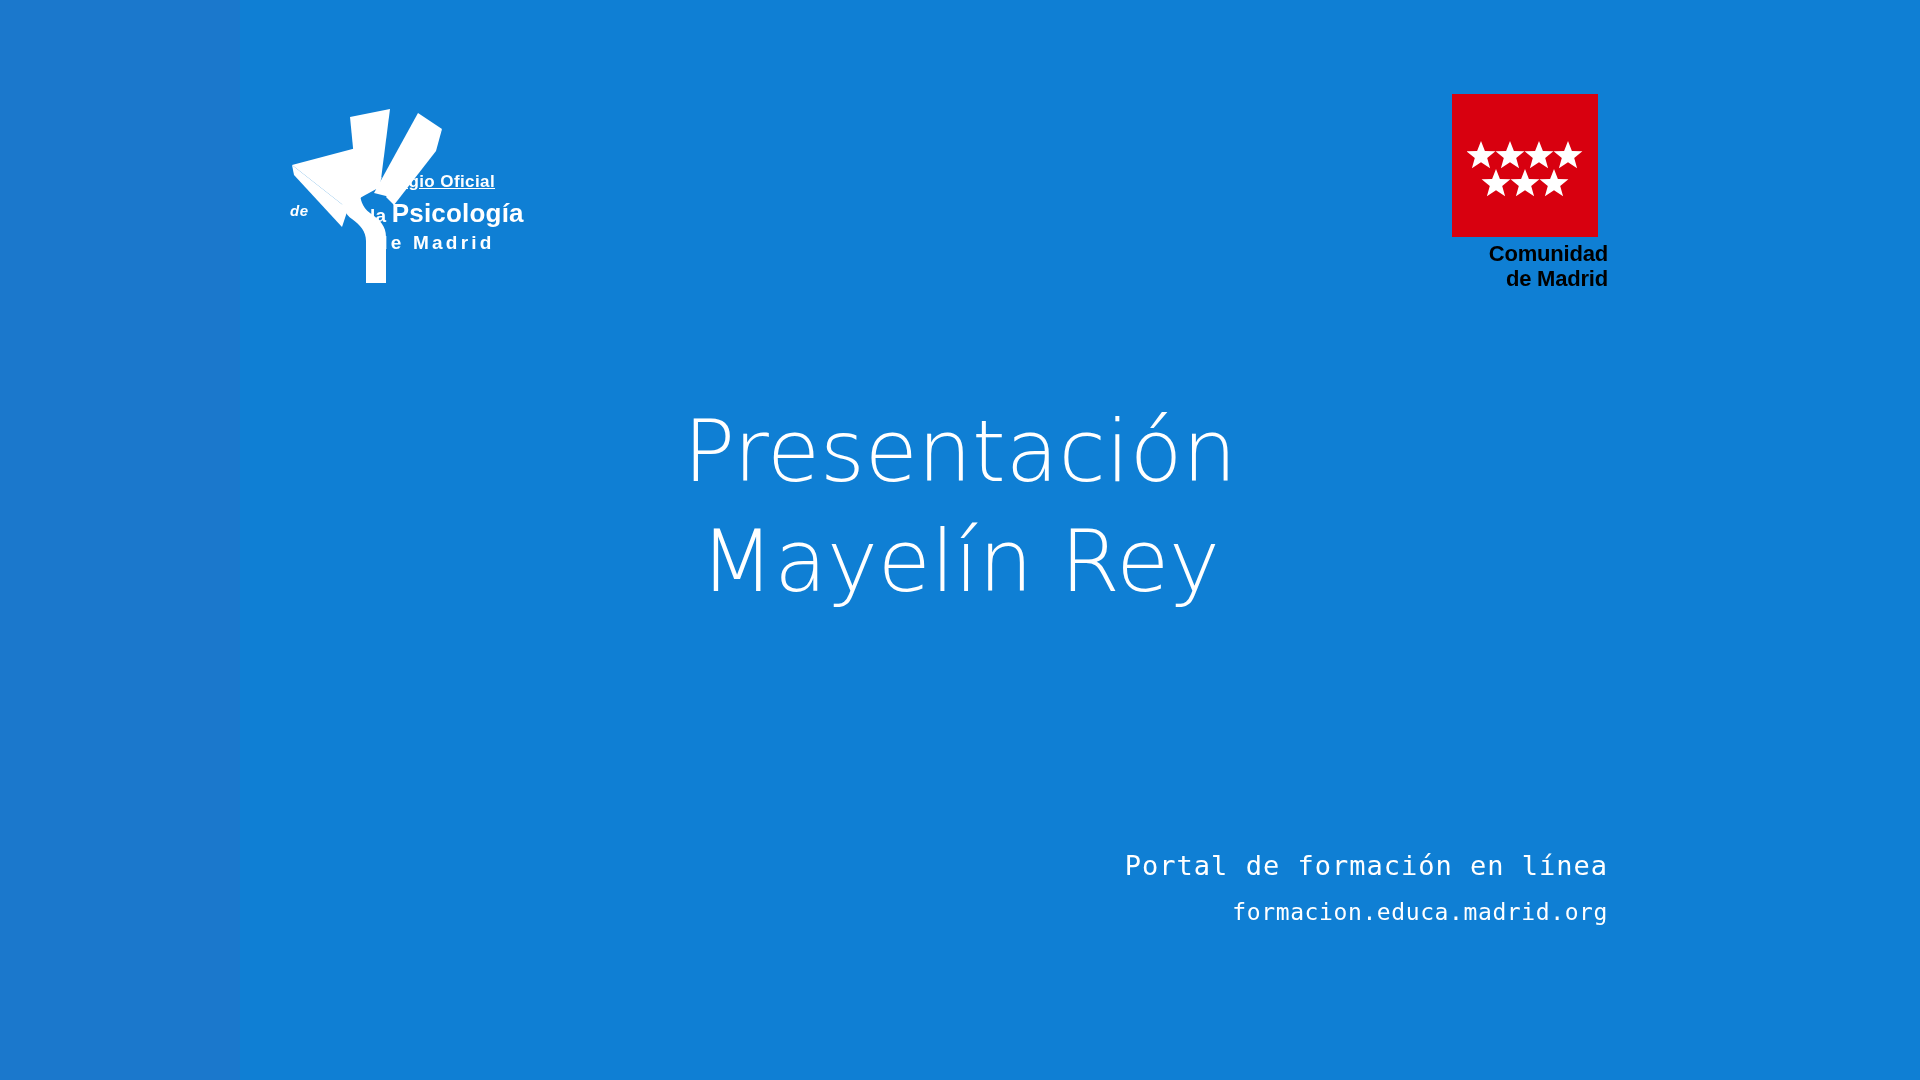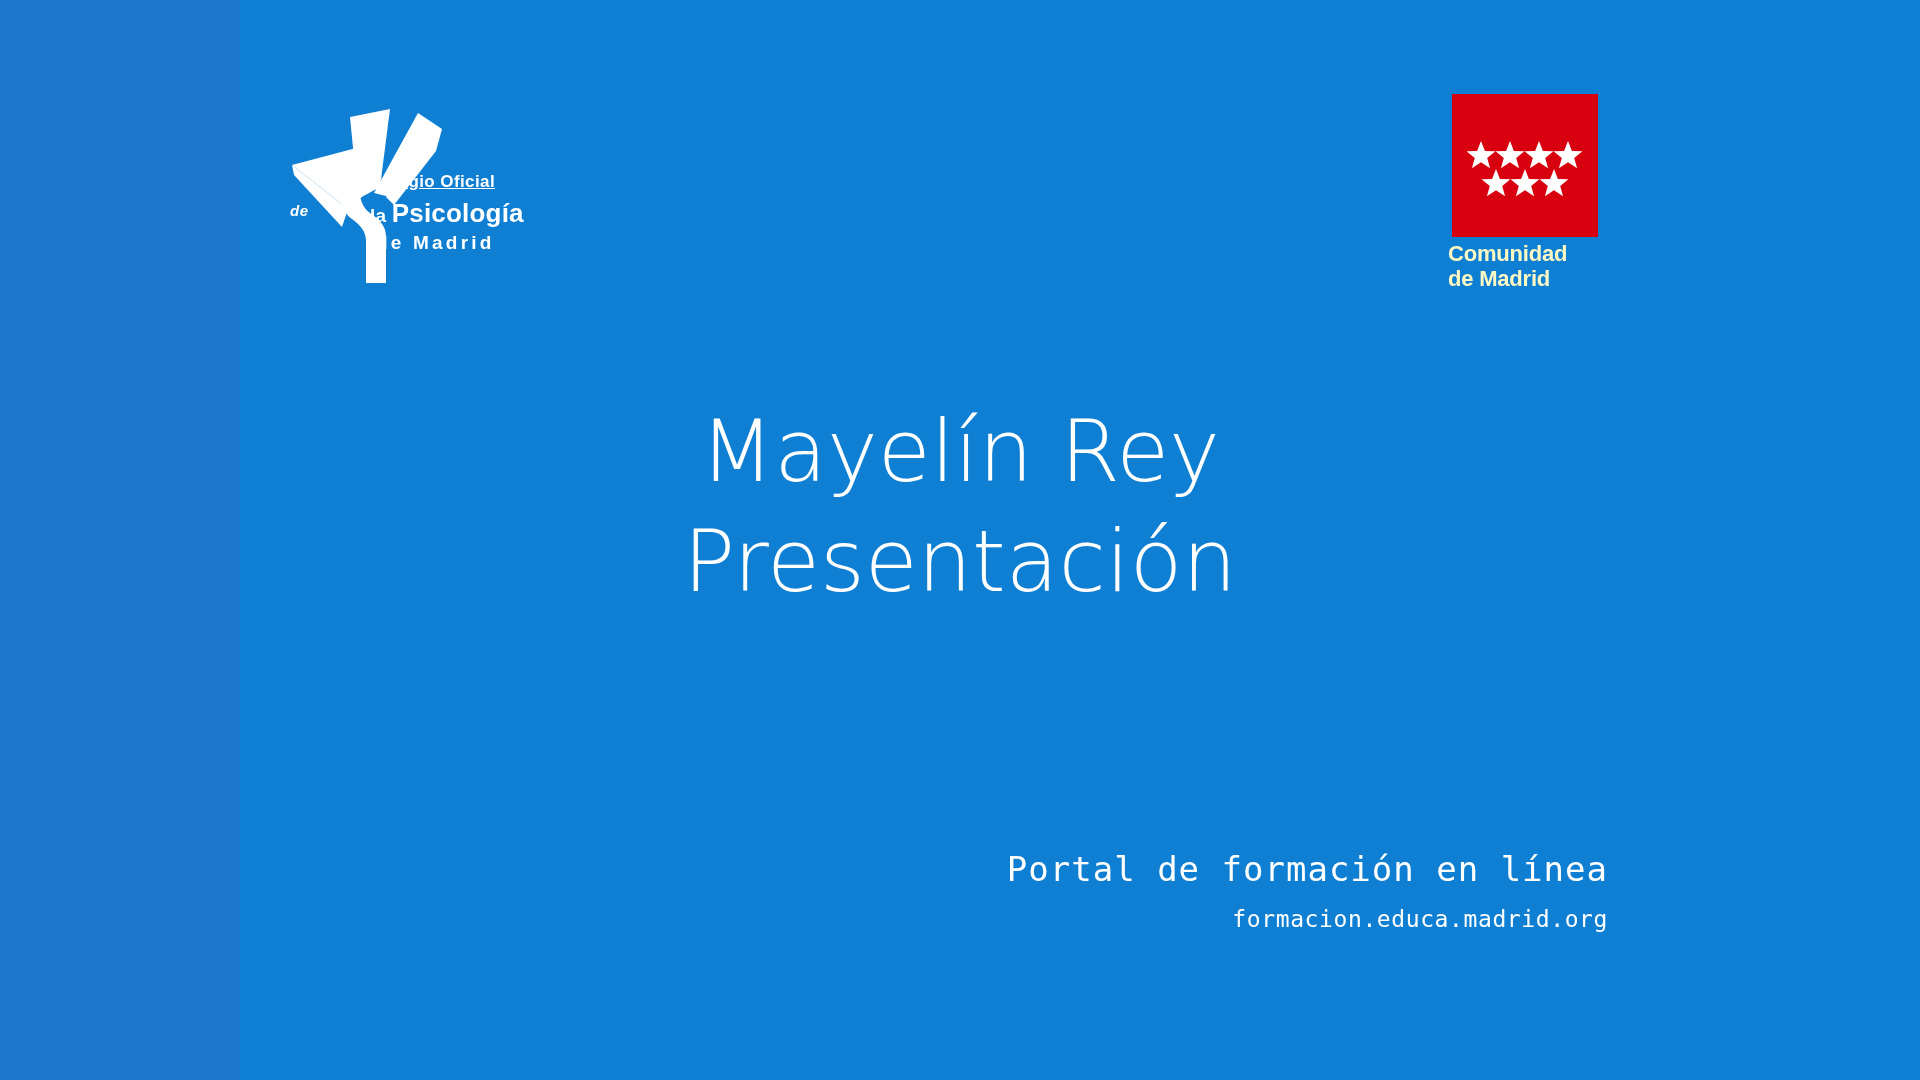--- a/index.html
+++ b/index.html
@@ -118,21 +118,22 @@
     position: relative;
     width: 116px;
     height: 62px;
     margin-top: 12px;
   }
   #cm-logo .cm-text {
     position: absolute;
     left: 0;
     top: 152px;
     width: 160px;
-    color: #fef9c3;
+    text-align: right;
+    color: #000000;
     font-weight: bold;
     font-size: 22px;
     line-height: 1.12;
     letter-spacing: -0.2px;
   }
   #cm-logo .cm-text span { display: block; }
 
   
   #title-block {
     position: absolute;
@@ -156,21 +157,21 @@
   #footer {
     position: absolute;
     right: 312px;
     top: 852px;
     text-align: right;
     color: #ffffff;
     font-family: "DejaVu Sans Mono", "Liberation Mono", monospace;
   }
   #footer .f-line1 {
     display: block;
-    font-size: 34px;
+    font-size: 27px;
     line-height: 1.0;
     letter-spacing: 1px;
     white-space: nowrap;
   }
   #footer .f-line2 {
     display: block;
     margin-top: 22px;
     font-size: 23px;
     line-height: 1.0;
     letter-spacing: 0.6px;
@@ -228,22 +229,22 @@
         </svg>
       </div>
     </div>
     <div class="cm-text">
       <span>Comunidad</span>
       <span>de Madrid</span>
     </div>
   </div>
 
   <div id="title-block">
+    <span class="tline">Presentación</span>
     <span class="tline">Mayelín Rey</span>
-    <span class="tline">Presentación</span>
   </div>
 
   <div id="footer">
     <span class="f-line1">Portal de formación en línea</span>
     <span class="f-line2">formacion.educa.madrid.org</span>
   </div>
 
 </div>
 
 </body></html>

